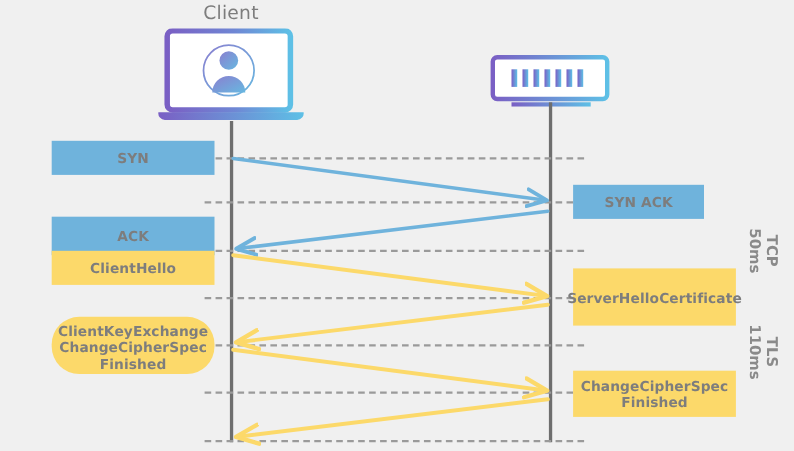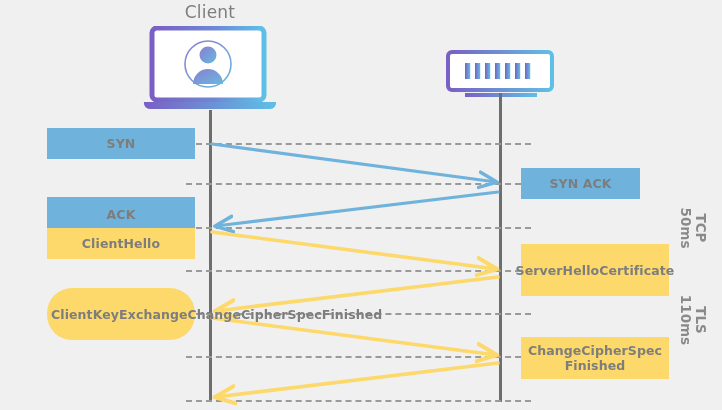--- a/index.html
+++ b/index.html
@@ -186,21 +186,21 @@
   </div>
 
   <div class="msgbox tcp" style="left:47px; top:197px; width:148px; height:35px;">
     <span>ACK</span>
   </div>
 
   <div class="msgbox tls" style="left:47px; top:228px; width:148px; height:31px;">
     <span>ClientHello</span>
   </div>
 
-  <div class="msgbox tls" style="left:47px; top:288px; width:148px; height:52px; flex-direction:row; justify-content:space-between;border-radius:25px;">
+  <div class="msgbox tls" style="left:47px; top:288px; width:148px; height:52px; flex-direction:column; justify-content:flex-end;border-radius:25px;">
     <span>ClientKeyExchange</span>
     <span>ChangeCipherSpec</span>
     <span>Finished</span>
   </div>
 
   <div class="msgbox tcp" style="left:521px; top:168px; width:119px; height:31px;">
     <span>SYN ACK</span>
   </div>
 
   <div class="msgbox tls" style="left:521px; top:244px; width:148px; height:52px; flex-direction:row; justify-content:center;">

